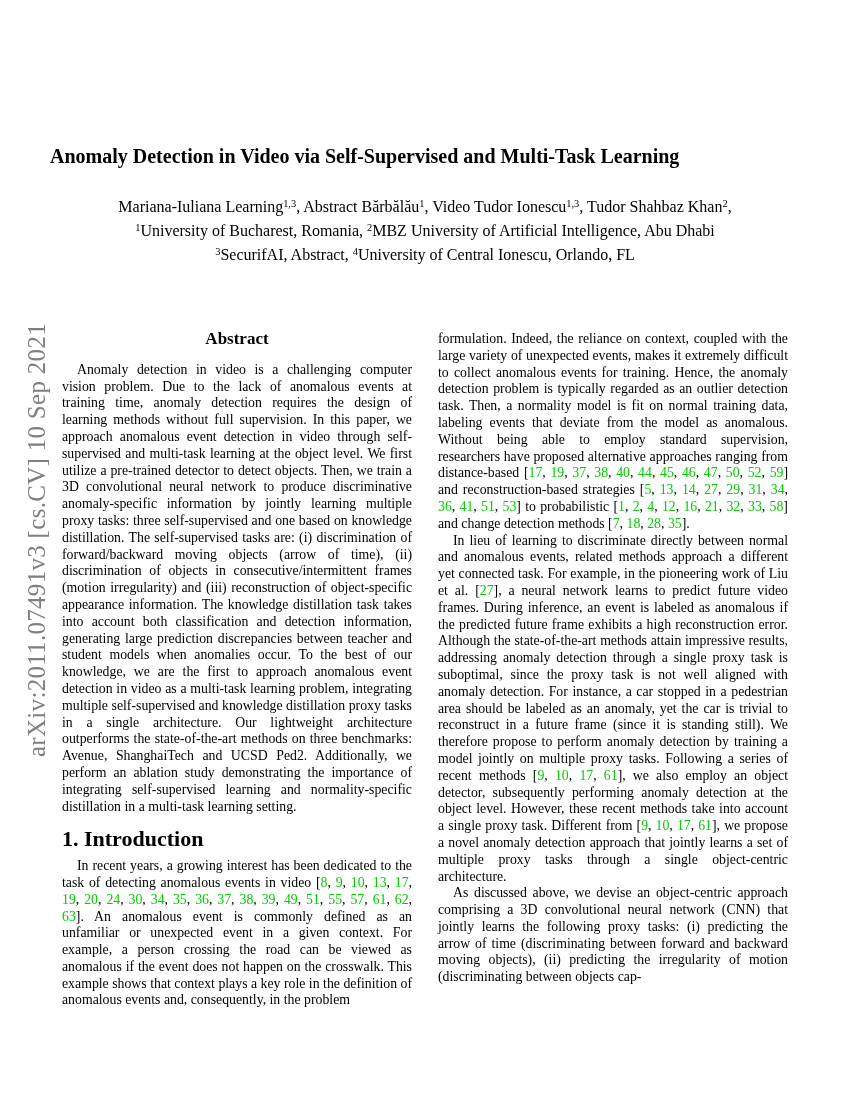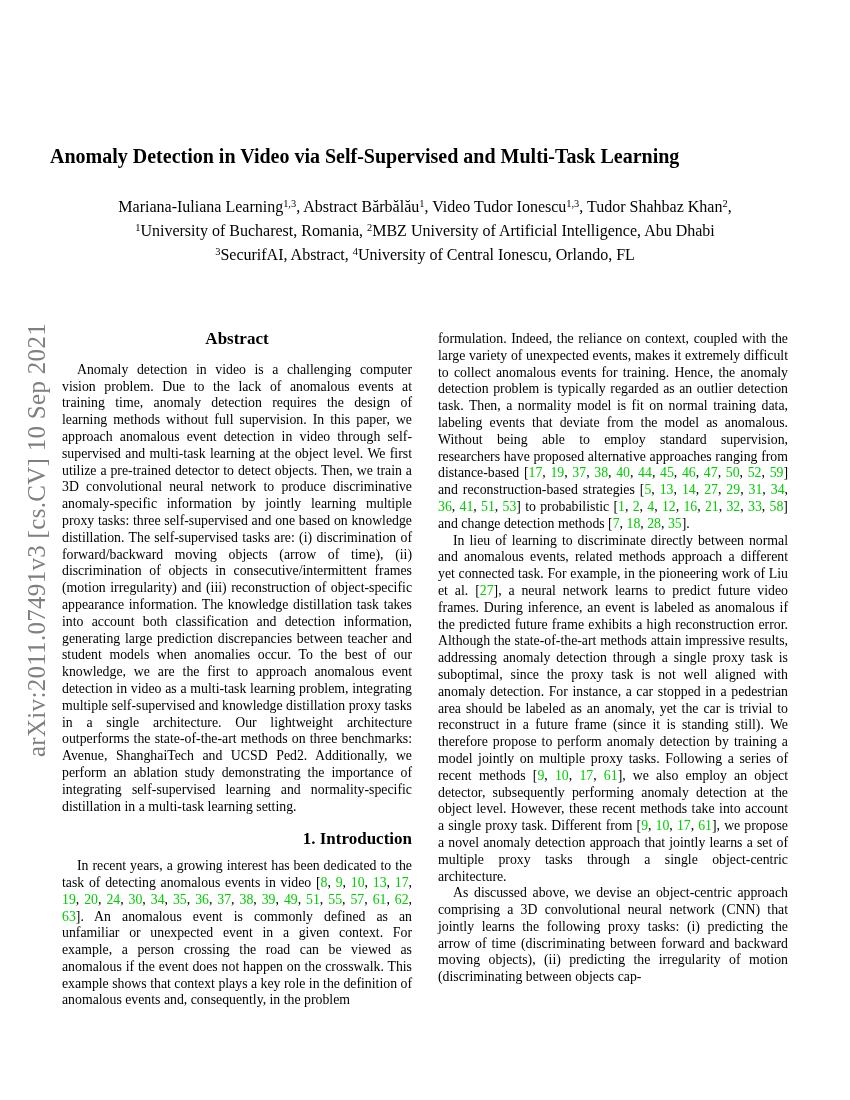--- a/index.html
+++ b/index.html
@@ -34,21 +34,21 @@
     width:350px;font-size:13.8px;line-height:16.8px;
     text-align:justify;
     -webkit-hyphens:auto;hyphens:auto;
   }
   .abstract-heading{
     text-align:center;font-size:17px;font-weight:bold;margin:0 0 14px 0;
     hyphens:none;
   }
   .abstract-body{text-indent:15px;margin:0;}
   .section-heading{
-    font-size:17px;font-weight:bold;text-align:right;margin:16px 0 10px 0;
+    font-size:22px;font-weight:bold;text-align:left;margin:16px 0 10px 0;
     hyphens:none;
   }
   p.para{margin:0;text-indent:15px;}
   p.para.no-indent{text-indent:0;}
   .seg-cite{color:var(--cite-color);}
   .seg-it{}
   .seg-sup{font-size:0.65em;position:relative;top:-0.45em;line-height:0;}
 </style>
 </head>
 <body>

